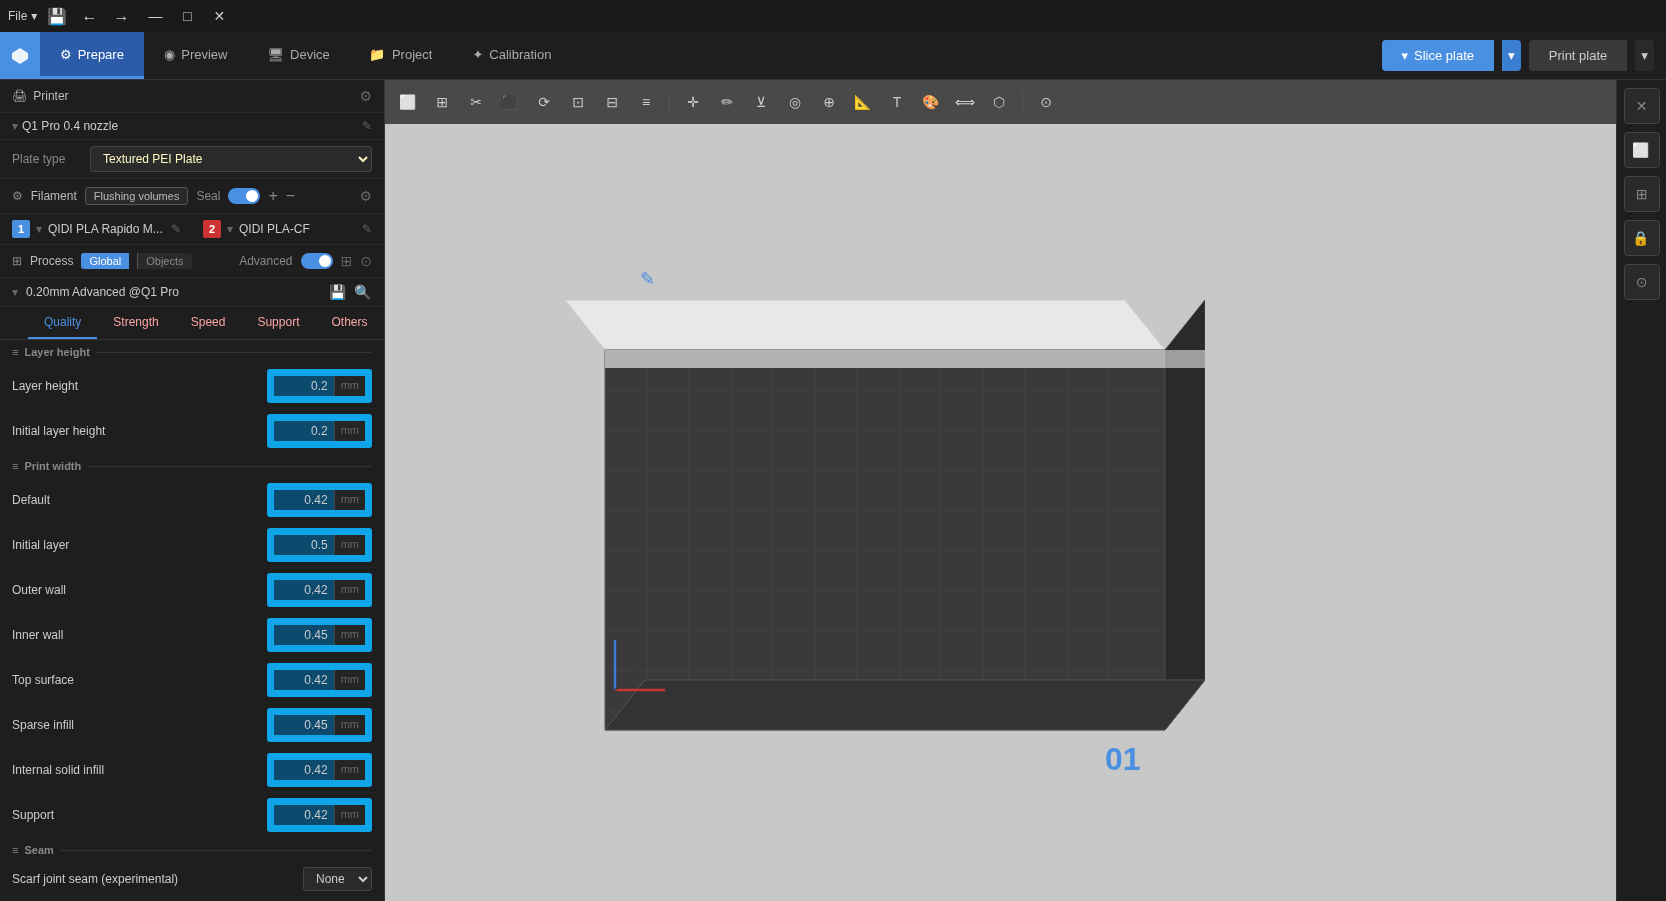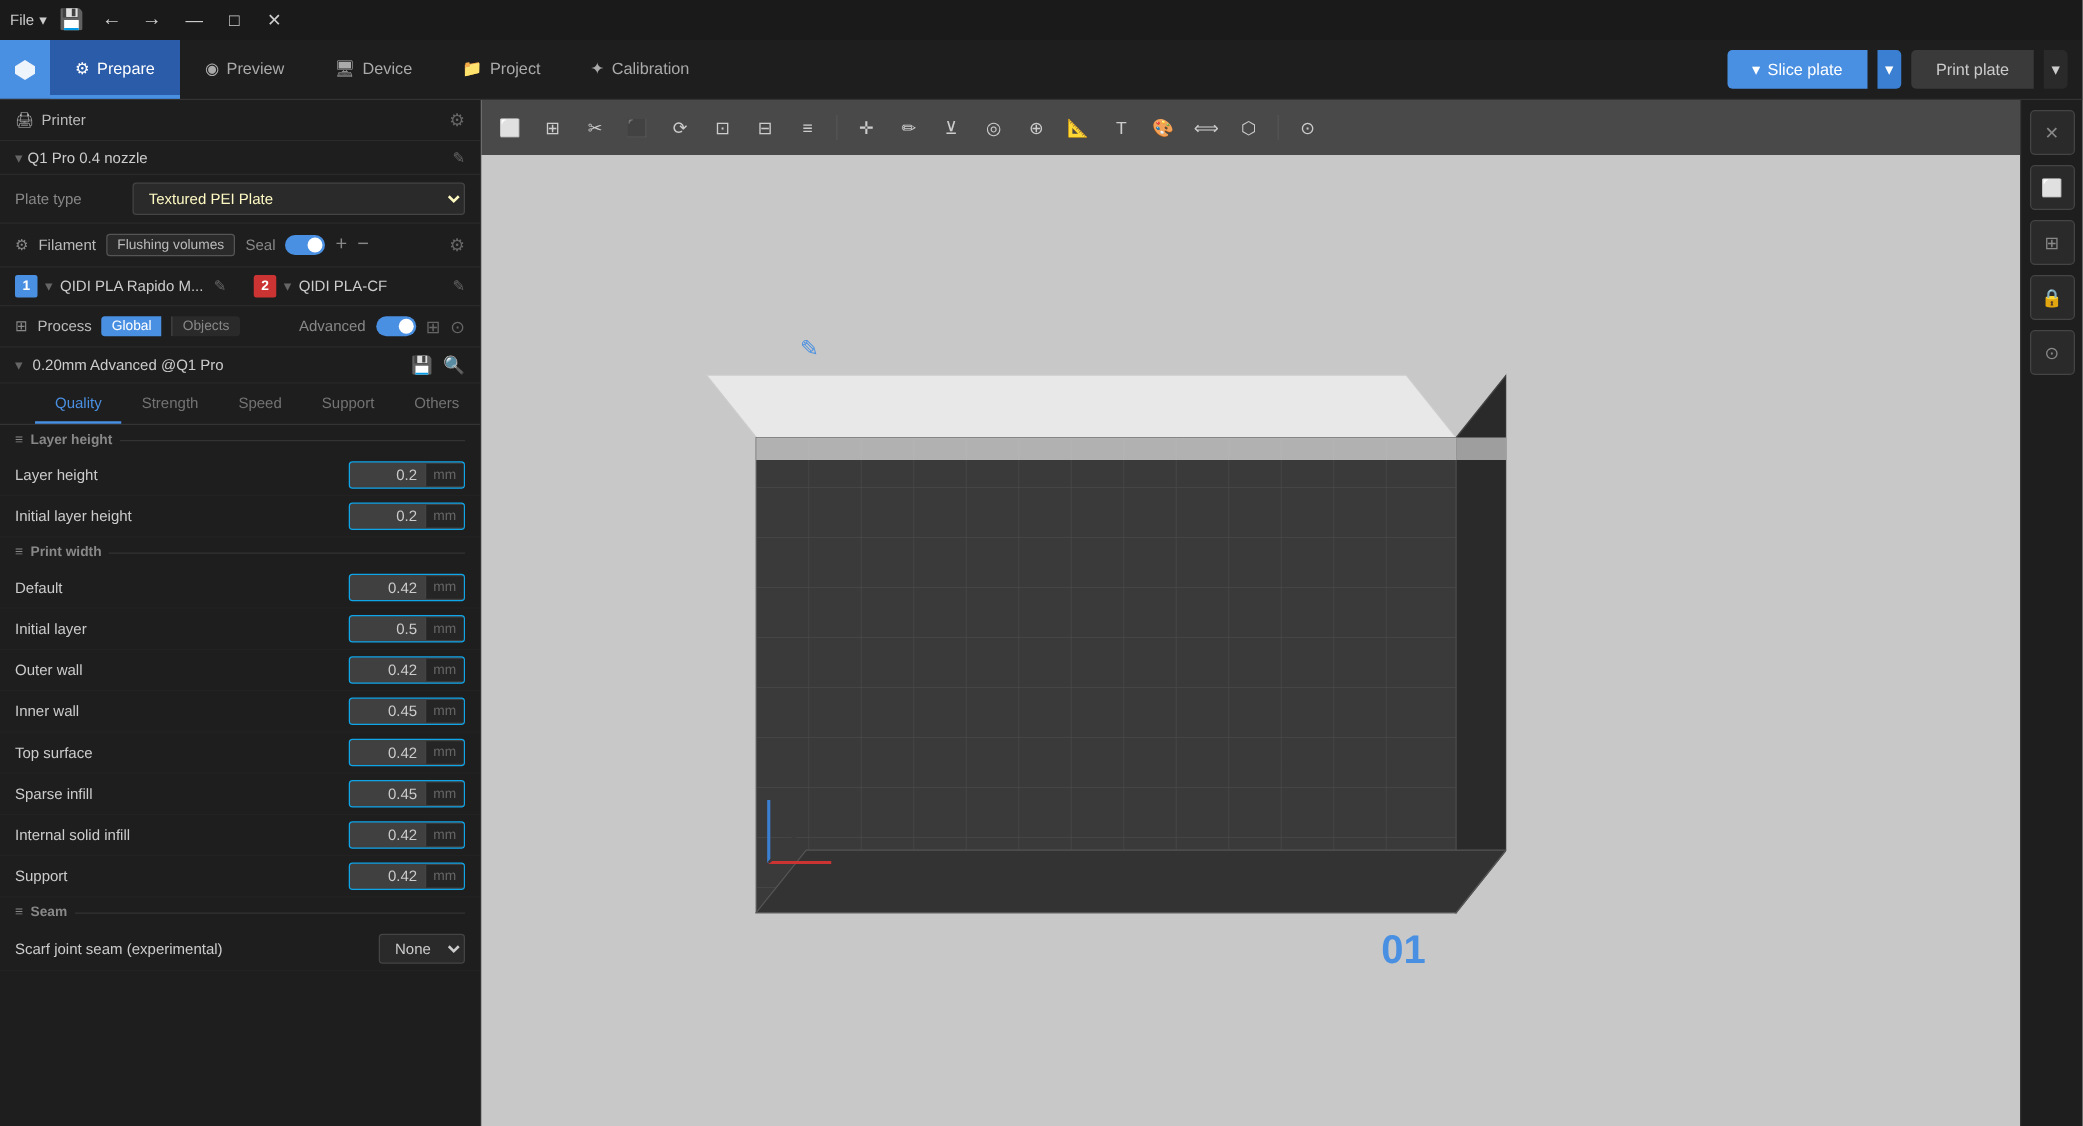--- a/index.html
+++ b/index.html
@@ -34,21 +34,21 @@
     .section-header { display: flex; align-items: center; justify-content: space-between; padding: 8px 12px; background: #1e1e1e; border-bottom: 1px solid #2a2a2a; }
     .section-title { color: #bbb; font-size: 12px; font-weight: 500; display: flex; align-items: center; gap: 6px; }
     .section-gear { color: #666; cursor: pointer; font-size: 14px; }
 
     
     .printer-row { display: flex; align-items: center; padding: 6px 12px; border-bottom: 1px solid #2a2a2a; }
     .printer-name { flex: 1; color: #ccc; font-size: 12px; }
     .edit-icon { color: #666; cursor: pointer; font-size: 12px; }
 
     
-    .plate-row { display: flex; align-items: center; padding: 6px 12px; border-bottom: 1px solid #2a2a2a; gap: 24px; justify-content: space-between; }
+    .plate-row { display: flex; align-items: center; padding: 6px 12px; border-bottom: 1px solid #2a2a2a; gap: 8px; justify-content: space-between; }
     .plate-label { color: #888; font-size: 12px; min-width: 70px; }
     .plate-select { flex: 1; background: #2a2a2a; border: 1px solid #444; color: #fef9c3; padding: 4px 8px; border-radius: 3px; font-size: 12px; }
 
     
     .filament-header { display: flex; align-items: center; padding: 8px 12px; border-bottom: 1px solid #2a2a2a; gap: 8px; }
     .filament-title { color: #bbb; font-size: 12px; font-weight: 500; }
     .flushing-btn { background: #2a2a2a; border: 1px solid #555; color: #bbb; padding: 2px 8px; border-radius: 3px; font-size: 11px; cursor: pointer; }
     .seal-label { color: #888; font-size: 12px; }
     .toggle { width: 32px; height: 16px; background: #4a90e2; border-radius: 8px; position: relative; cursor: pointer; }
     .toggle::after { content: ''; position: absolute; width: 12px; height: 12px; background: #fff; border-radius: 50%; top: 2px; right: 2px; }
@@ -75,28 +75,28 @@
     .process-icon { color: #666; cursor: pointer; font-size: 14px; }
 
     
     .profile-row { display: flex; align-items: center; padding: 6px 12px; border-bottom: 1px solid #2a2a2a; gap: 8px; }
     .profile-name { flex: 1; color: #ccc; font-size: 12px; }
     .profile-save { color: #666; cursor: pointer; font-size: 14px; }
     .profile-search { color: #666; cursor: pointer; font-size: 14px; }
 
     
     .tabs { display: flex; border-bottom: 1px solid #333; background: #1e1e1e; }
-    .tab { padding: 8px 16px; color: #737373; font-size: 12px; cursor: pointer; border-bottom: 2px solid transparent; }
+    .tab { padding: 8px 16px; color: #fca5a5; font-size: 12px; cursor: pointer; border-bottom: 2px solid transparent; }
     .tab.active { color: #4a90e2; border-bottom: 2px solid #4a90e2; margin-left: 28px; }
 
     
     .settings-content { flex: 1; overflow-y: auto; padding: 0; }
     .setting-row { display: flex; align-items: center; padding: 5px 12px; border-bottom: 1px solid #222; }
     .setting-label { flex: 1; color: #ccc; font-size: 12px; }
-    .setting-input-wrap { display: flex; align-items: center; background: #404040; border: 1px solid #0ea5e9; border-radius: 3px; overflow: hidden; }
+    .setting-input-wrap { display: flex; background: #0c4a6e; border: 7px solid #0ea5e9; border-radius: 3px; overflow: hidden; }
     .setting-input { width: 60px; background: transparent; border: none; color: #ccc; padding: 3px 6px; font-size: 12px; text-align: right; outline: none; }
     .setting-unit { color: #666; padding: 3px 6px; font-size: 11px; background: #252525; border-left: 1px solid #444; }
     .setting-select { background: #2a2a2a; border: 1px solid #444; color: #ccc; padding: 3px 8px; border-radius: 3px; font-size: 12px; }
 
     
     .viewport { flex: 1; background: #c8c8c8; position: relative; overflow: hidden; }
     .viewport-toolbar { position: absolute; top: 0; left: 0; right: 0; height: 44px; background: rgba(50,50,50,0.85); display: flex; align-items: center; padding: 0 8px; gap: 4px; z-index: 10; }
     .vp-icon { width: 30px; height: 30px; display: flex; align-items: center; justify-content: center; cursor: pointer; color: #ccc; font-size: 14px; border-radius: 3px; }
     .vp-separator { width: 1px; height: 20px; background: #555; margin: 0 4px; }
 

